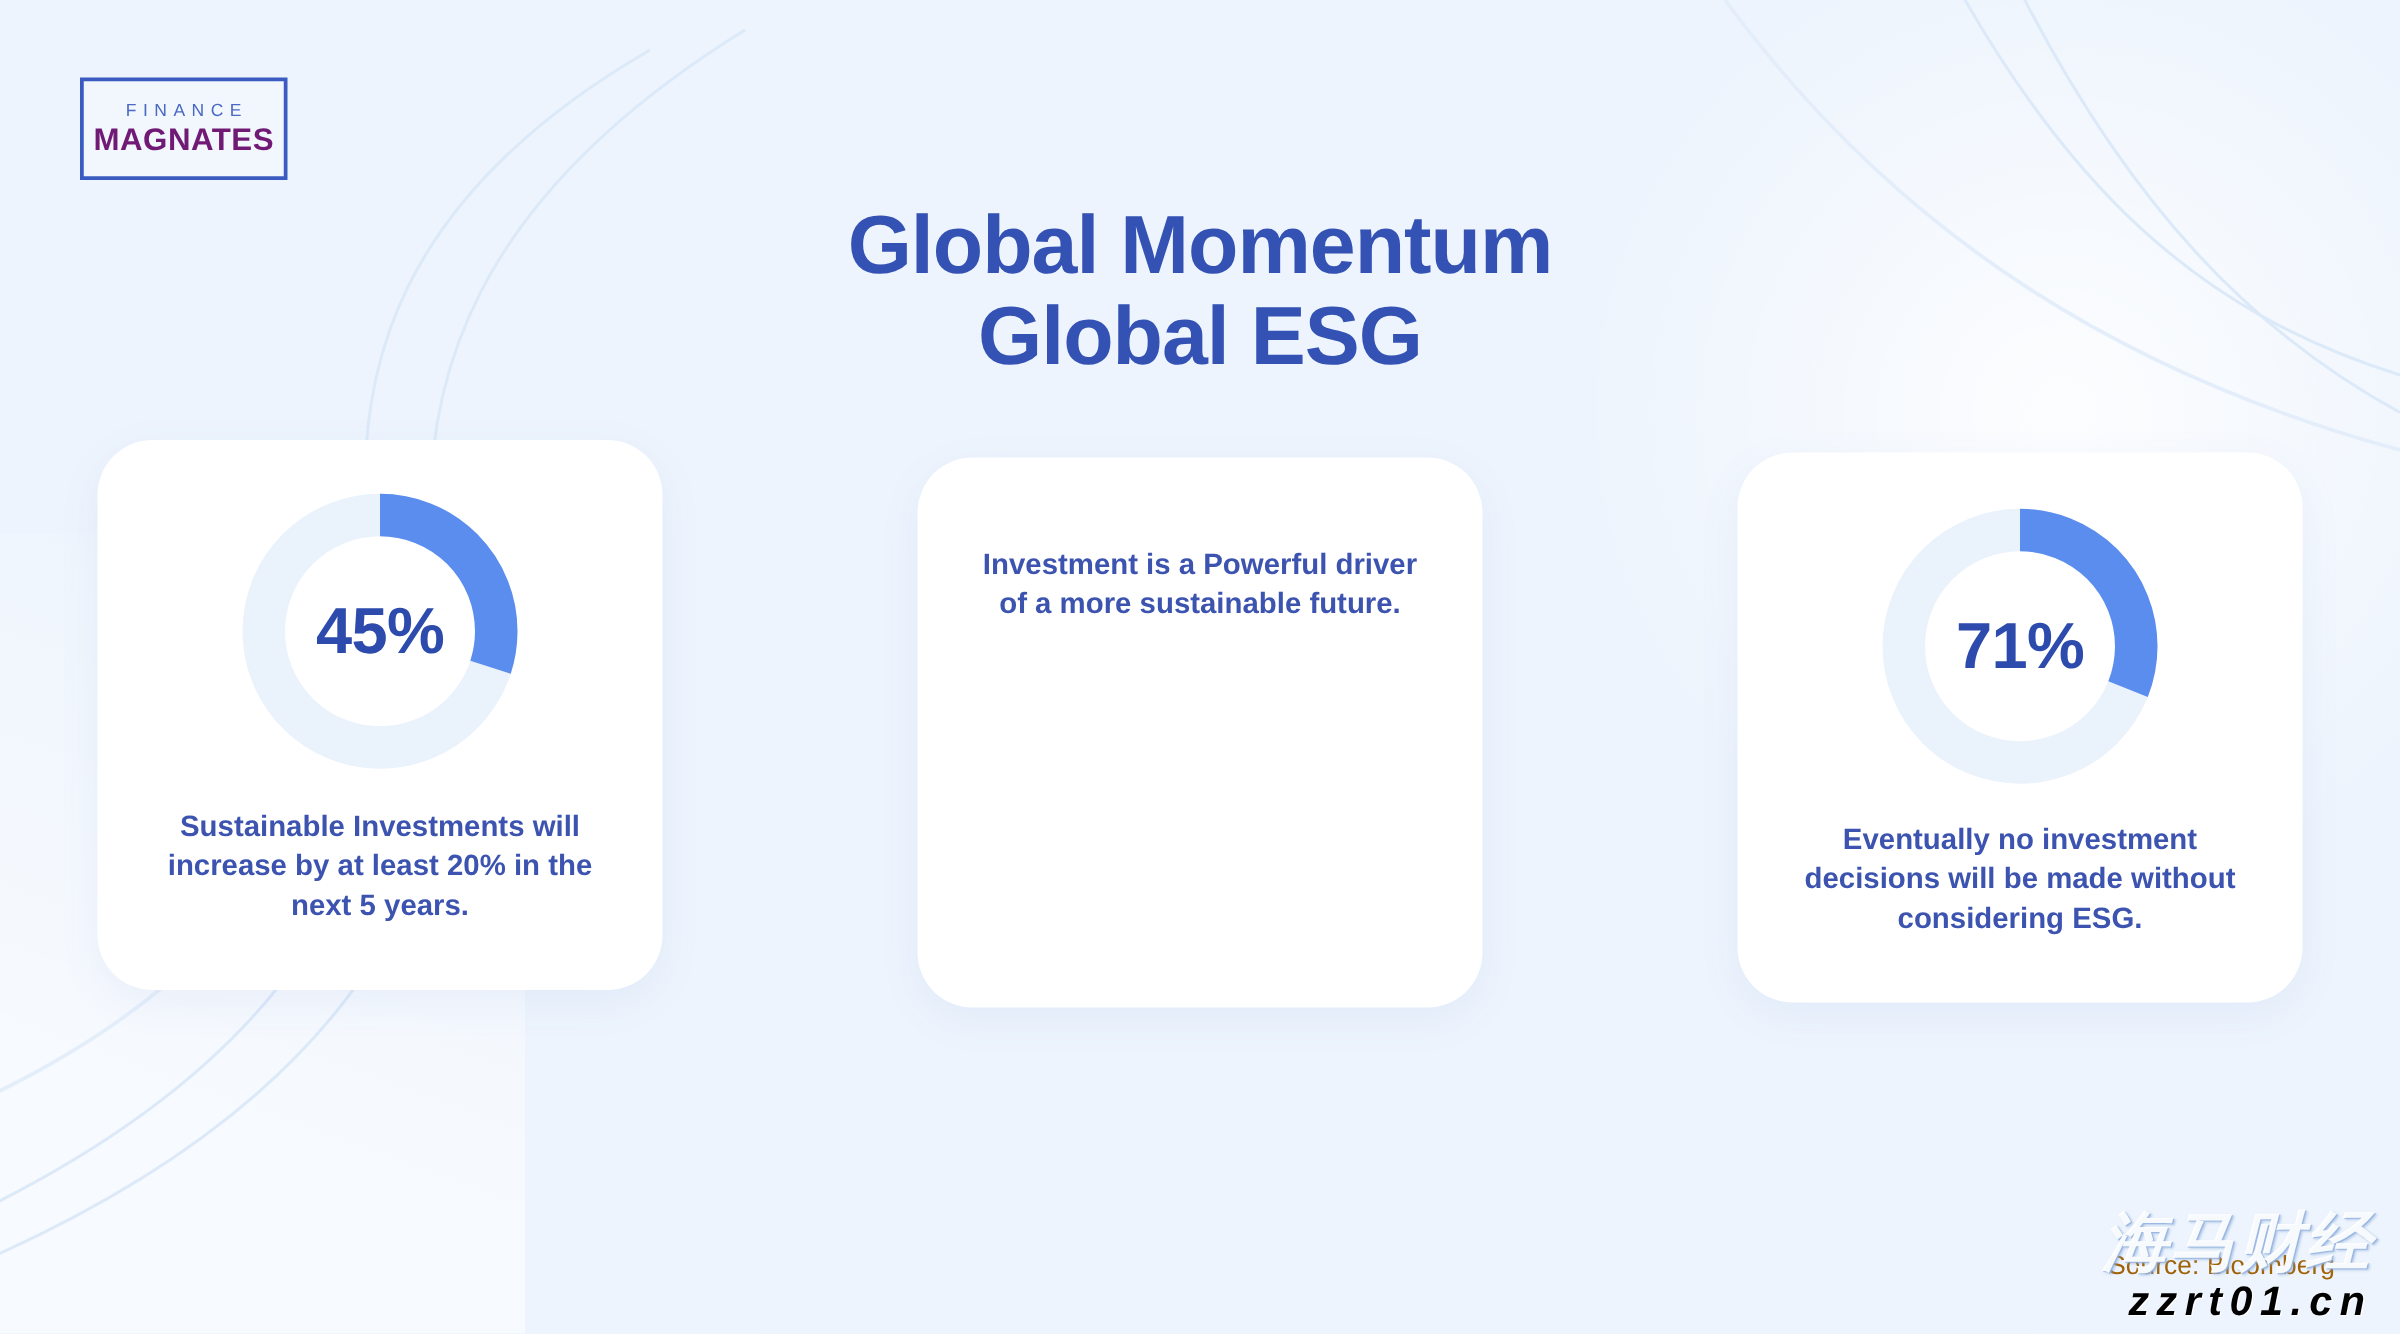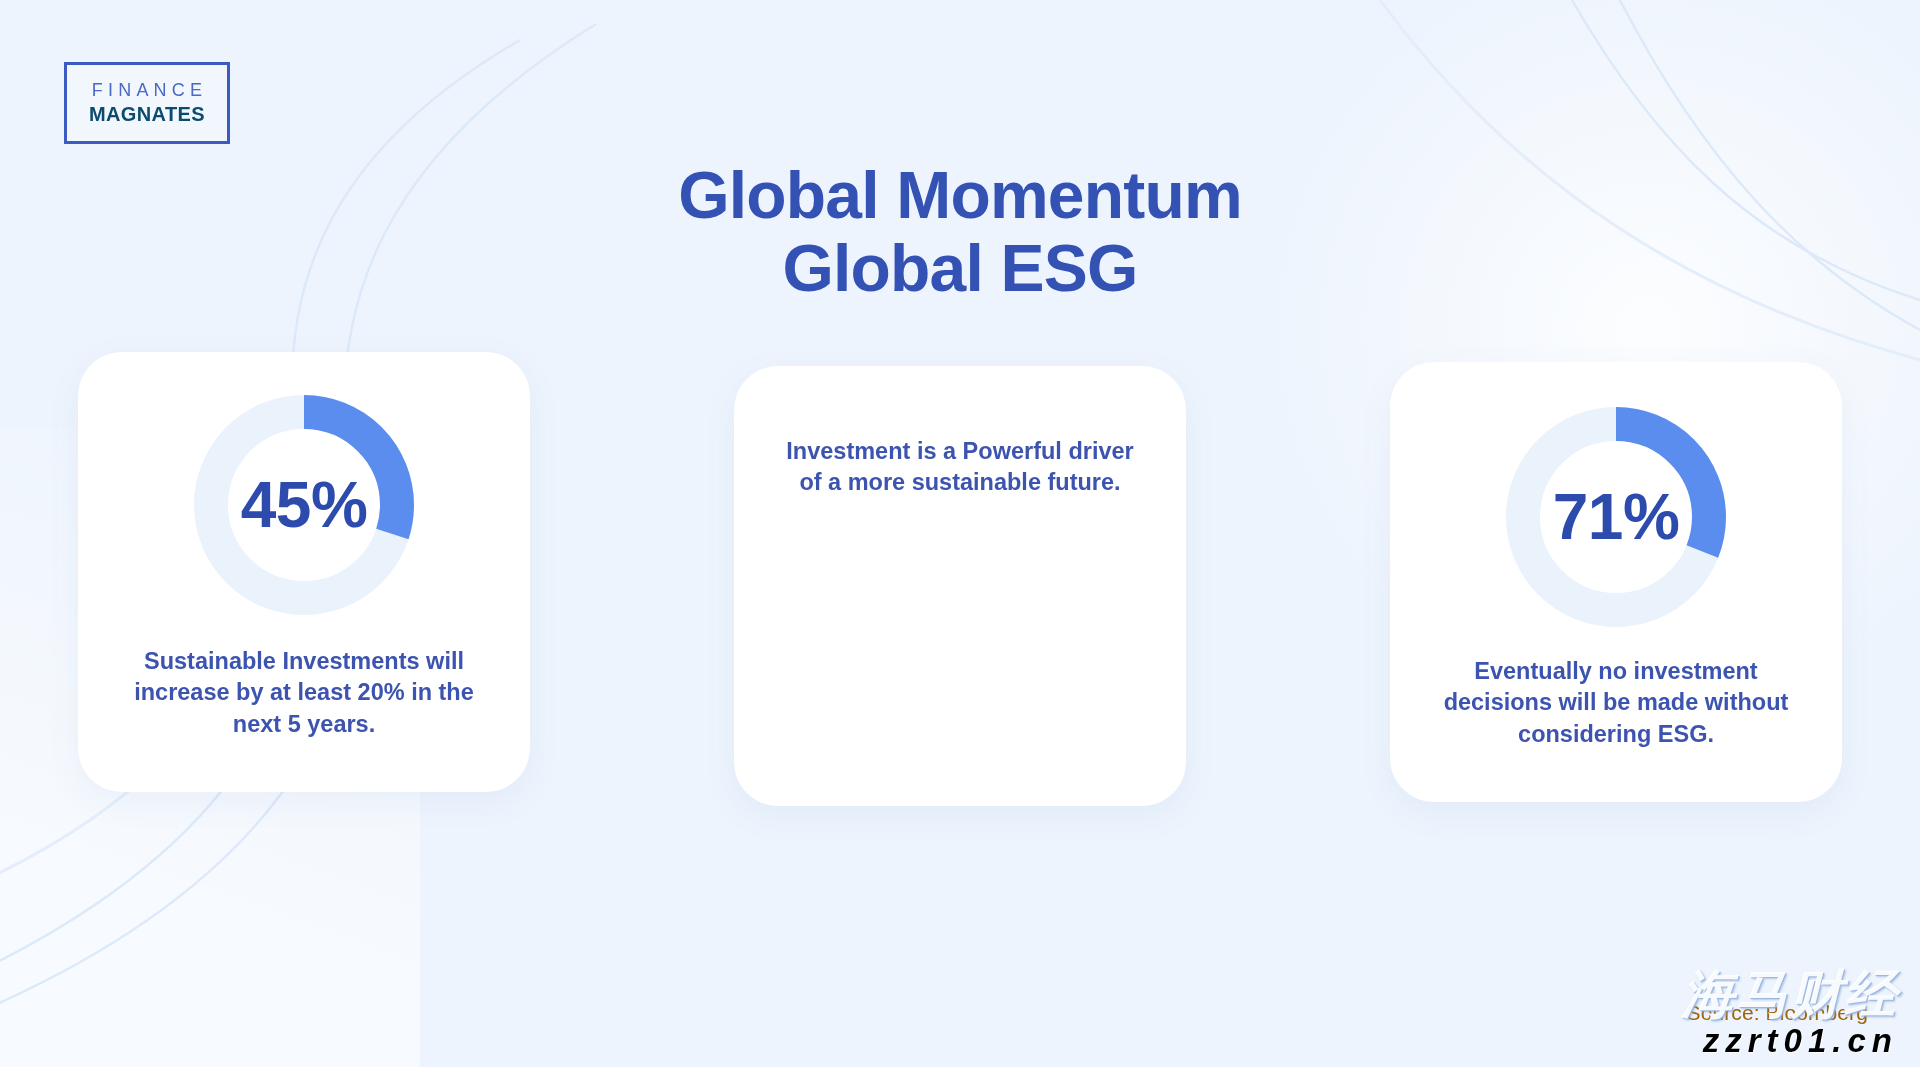--- a/index.html
+++ b/index.html
@@ -52,31 +52,31 @@
     width: 160px;
     height: 76px;
     border: 3px solid #3a5bbf;
     display: flex;
     flex-direction: column;
     align-items: center;
     justify-content: center;
     background: rgba(255,255,255,0.25);
   }
   #logo .lg-top {
-    font-size: 18px;
+    font-size: 14px;
     letter-spacing: 5.2px;
     color: #4a68c4;
     font-weight: 400;
     line-height: 1.15;
     padding-left: 5px;
   }
   #logo .lg-bot {
-    font-size: 20px;
+    font-size: 25px;
     letter-spacing: 0.4px;
-    color: #0c4a6e;
+    color: #701a75;
     font-weight: 700;
     line-height: 1.15;
     margin-top: 2px;
   }
 
   
   #title {
     position: absolute;
     left: 0;
     right: 0;
@@ -137,21 +137,21 @@
     width: 230px;
     height: 230px;
     transform: rotate(-90deg);
   }
   .donut-label {
     position: absolute;
     inset: 0;
     display: flex;
     align-items: center;
     justify-content: center;
-    font-size: 64px;
+    font-size: 52px;
     font-weight: 700;
     color: #2c4bad;
     letter-spacing: -0.5px;
   }
 
   
   .caption {
     margin-top: 26px;
     width: 372px;
     text-align: center;

